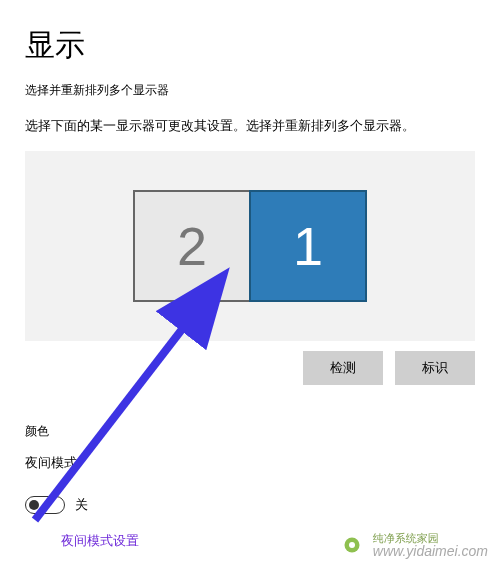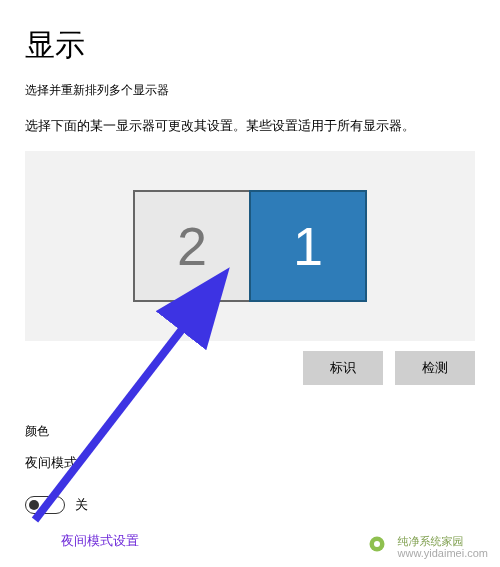--- a/index.html
+++ b/index.html
@@ -117,48 +117,49 @@
       position: absolute;
       left: 0;
       top: 0;
       pointer-events: none;
     }
     .watermark {
       position: absolute;
       right: 12px;
       bottom: 8px;
       display: flex;
+      align-items: center;
       gap: 12px;
       font-size: 11px;
       color: #80a050;
     }
     .wm-icon {
       width: 18px;
       height: 18px;
     }
     .wm-text { line-height: 1.1; }
-    .wm-sub { color: #aaa; font-size: 11px; }
+    .wm-sub { color: #aaa; font-size: 14px; font-style: italic; }
   </style>
 </head>
 <body>
 
 <h1 class="page-title">显示</h1>
 
 <div class="subtitle">选择并重新排列多个显示器</div>
 
-<div class="description">选择下面的某一显示器可更改其设置。某些设置适用于所有显示器。</div>
+<div class="description">选择下面的某一显示器可更改其设置。选择并重新排列多个显示器。</div>
 
 <div class="monitor-arrange">
   <div class="monitor monitor-2">2</div>
   <div class="monitor monitor-1">1</div>
 </div>
 
 <div class="button-row">
+  <button class="btn">检测</button>
   <button class="btn">标识</button>
-  <button class="btn">检测</button>
 </div>
 
 <div class="section-header">颜色</div>
 
 <div class="toggle-label">夜间模式</div>
 
 <div class="toggle-row">
   <div class="toggle-switch">
     <div class="toggle-knob"></div>
   </div>

